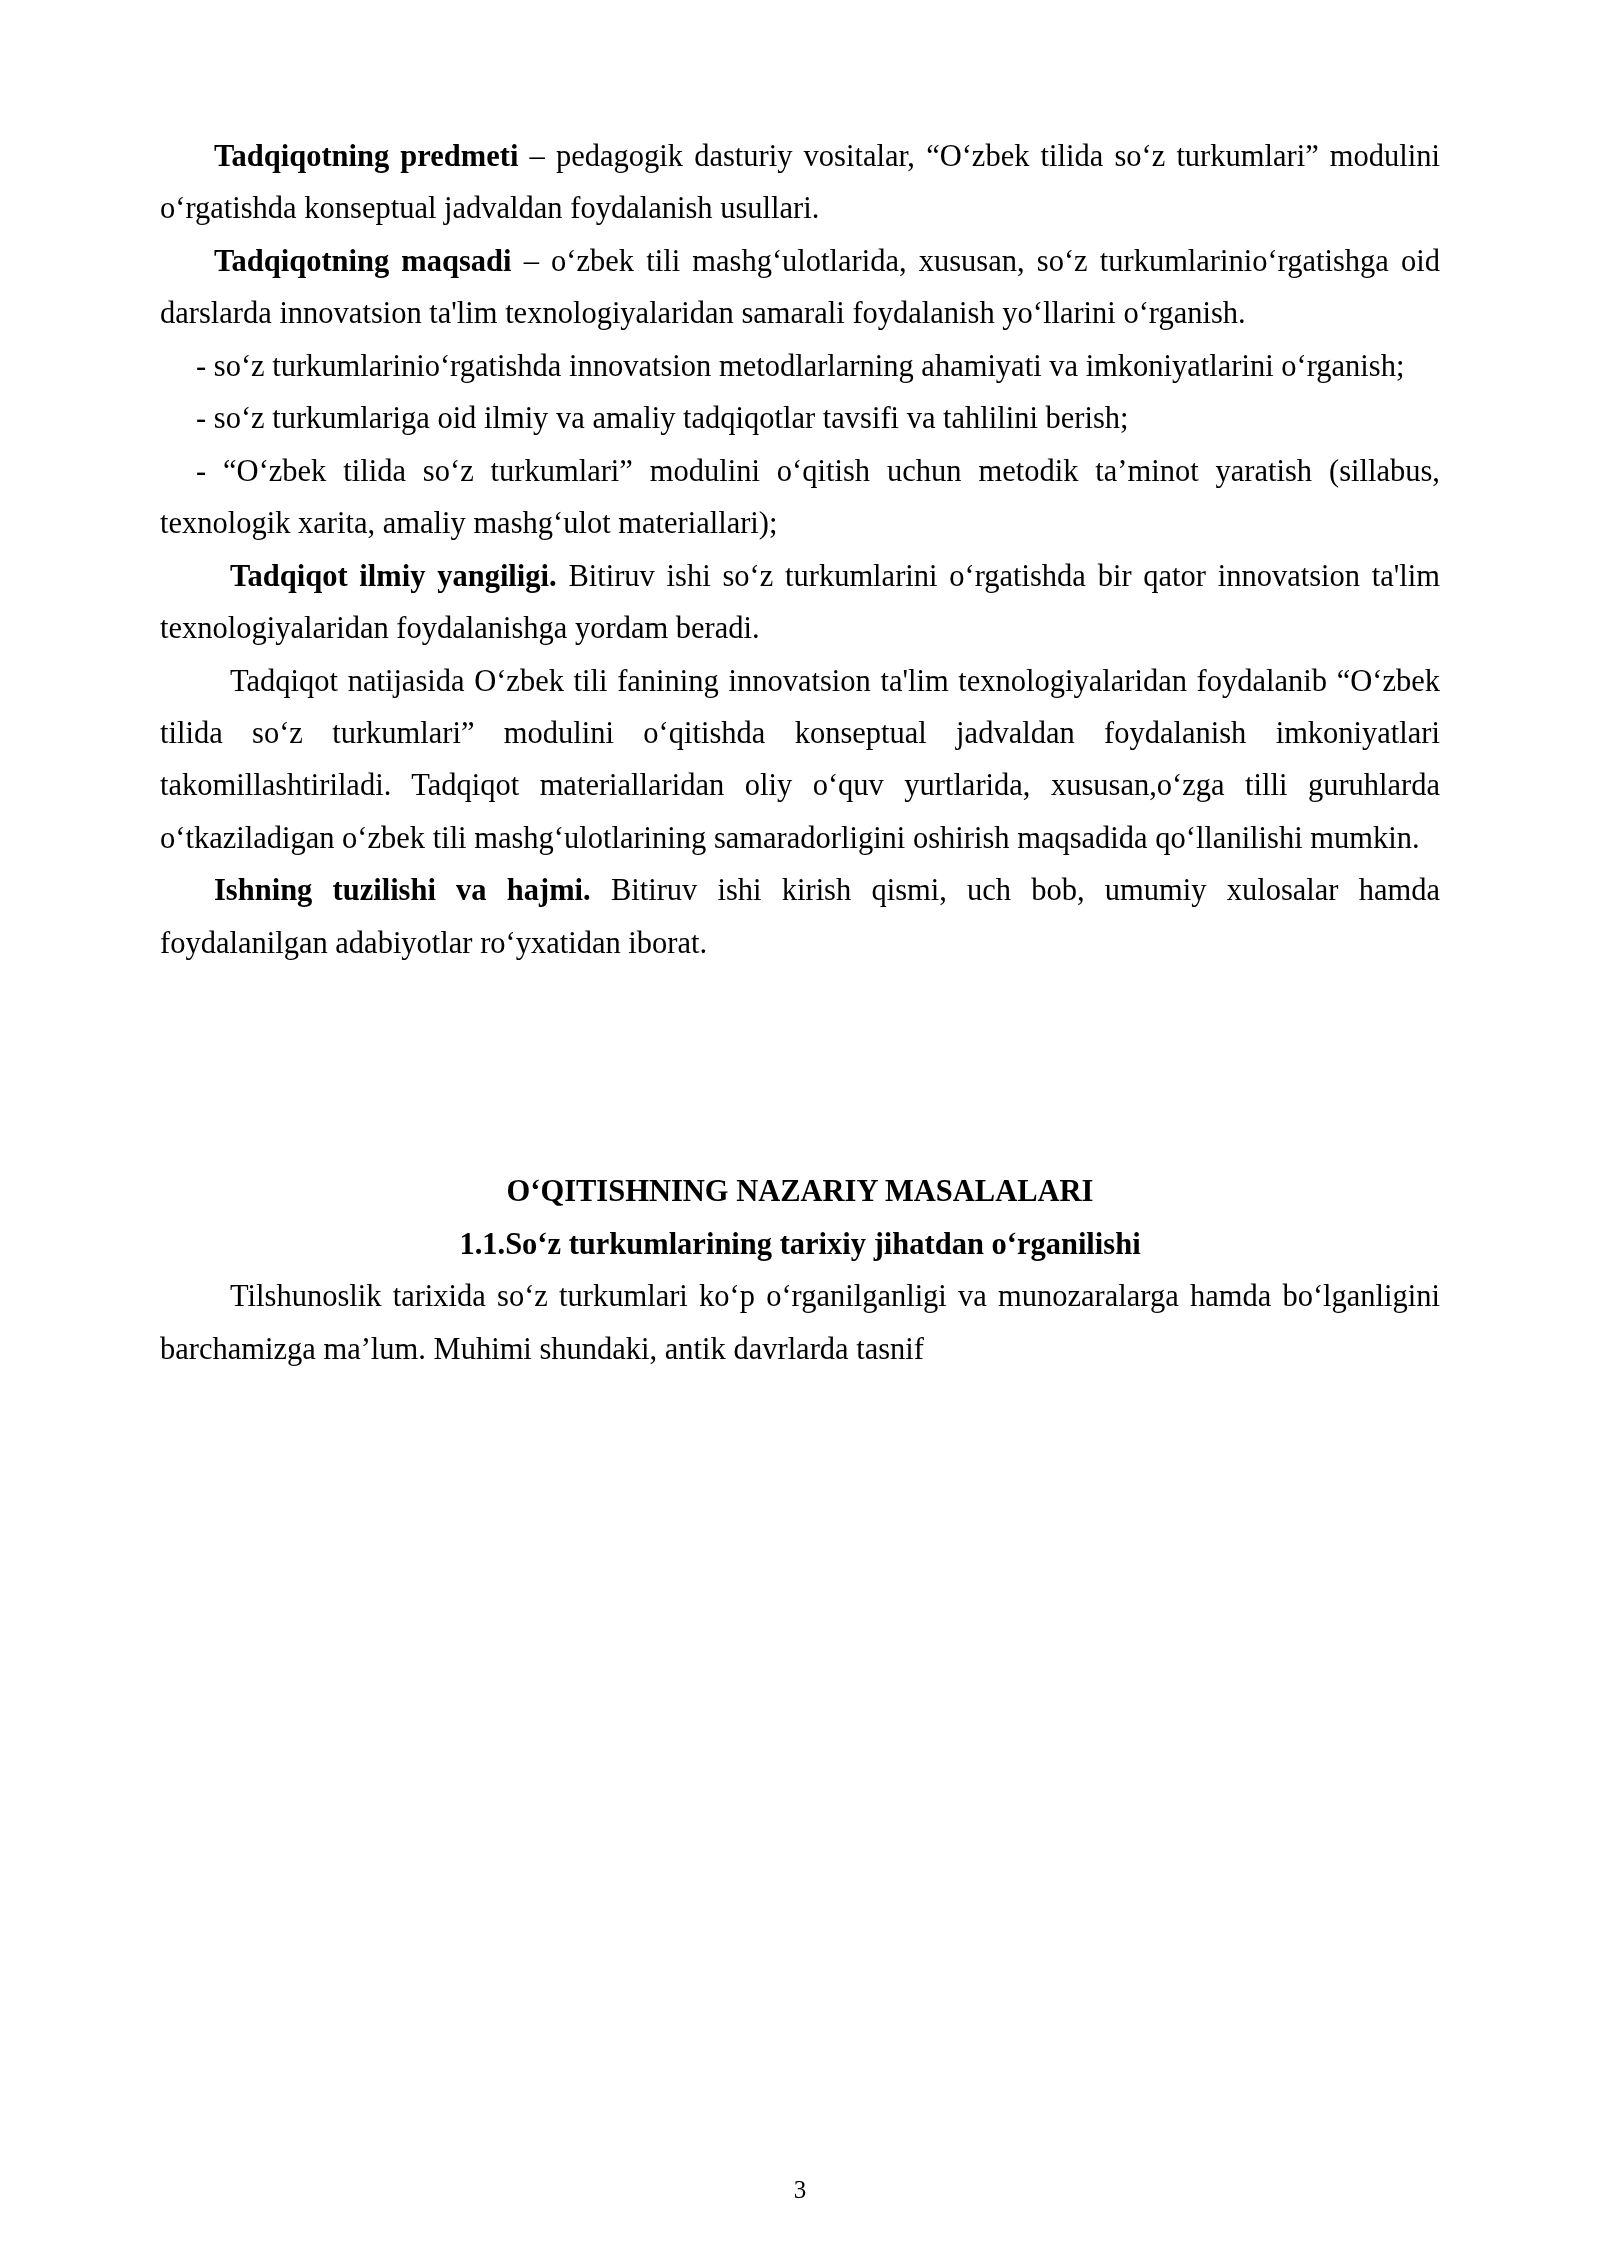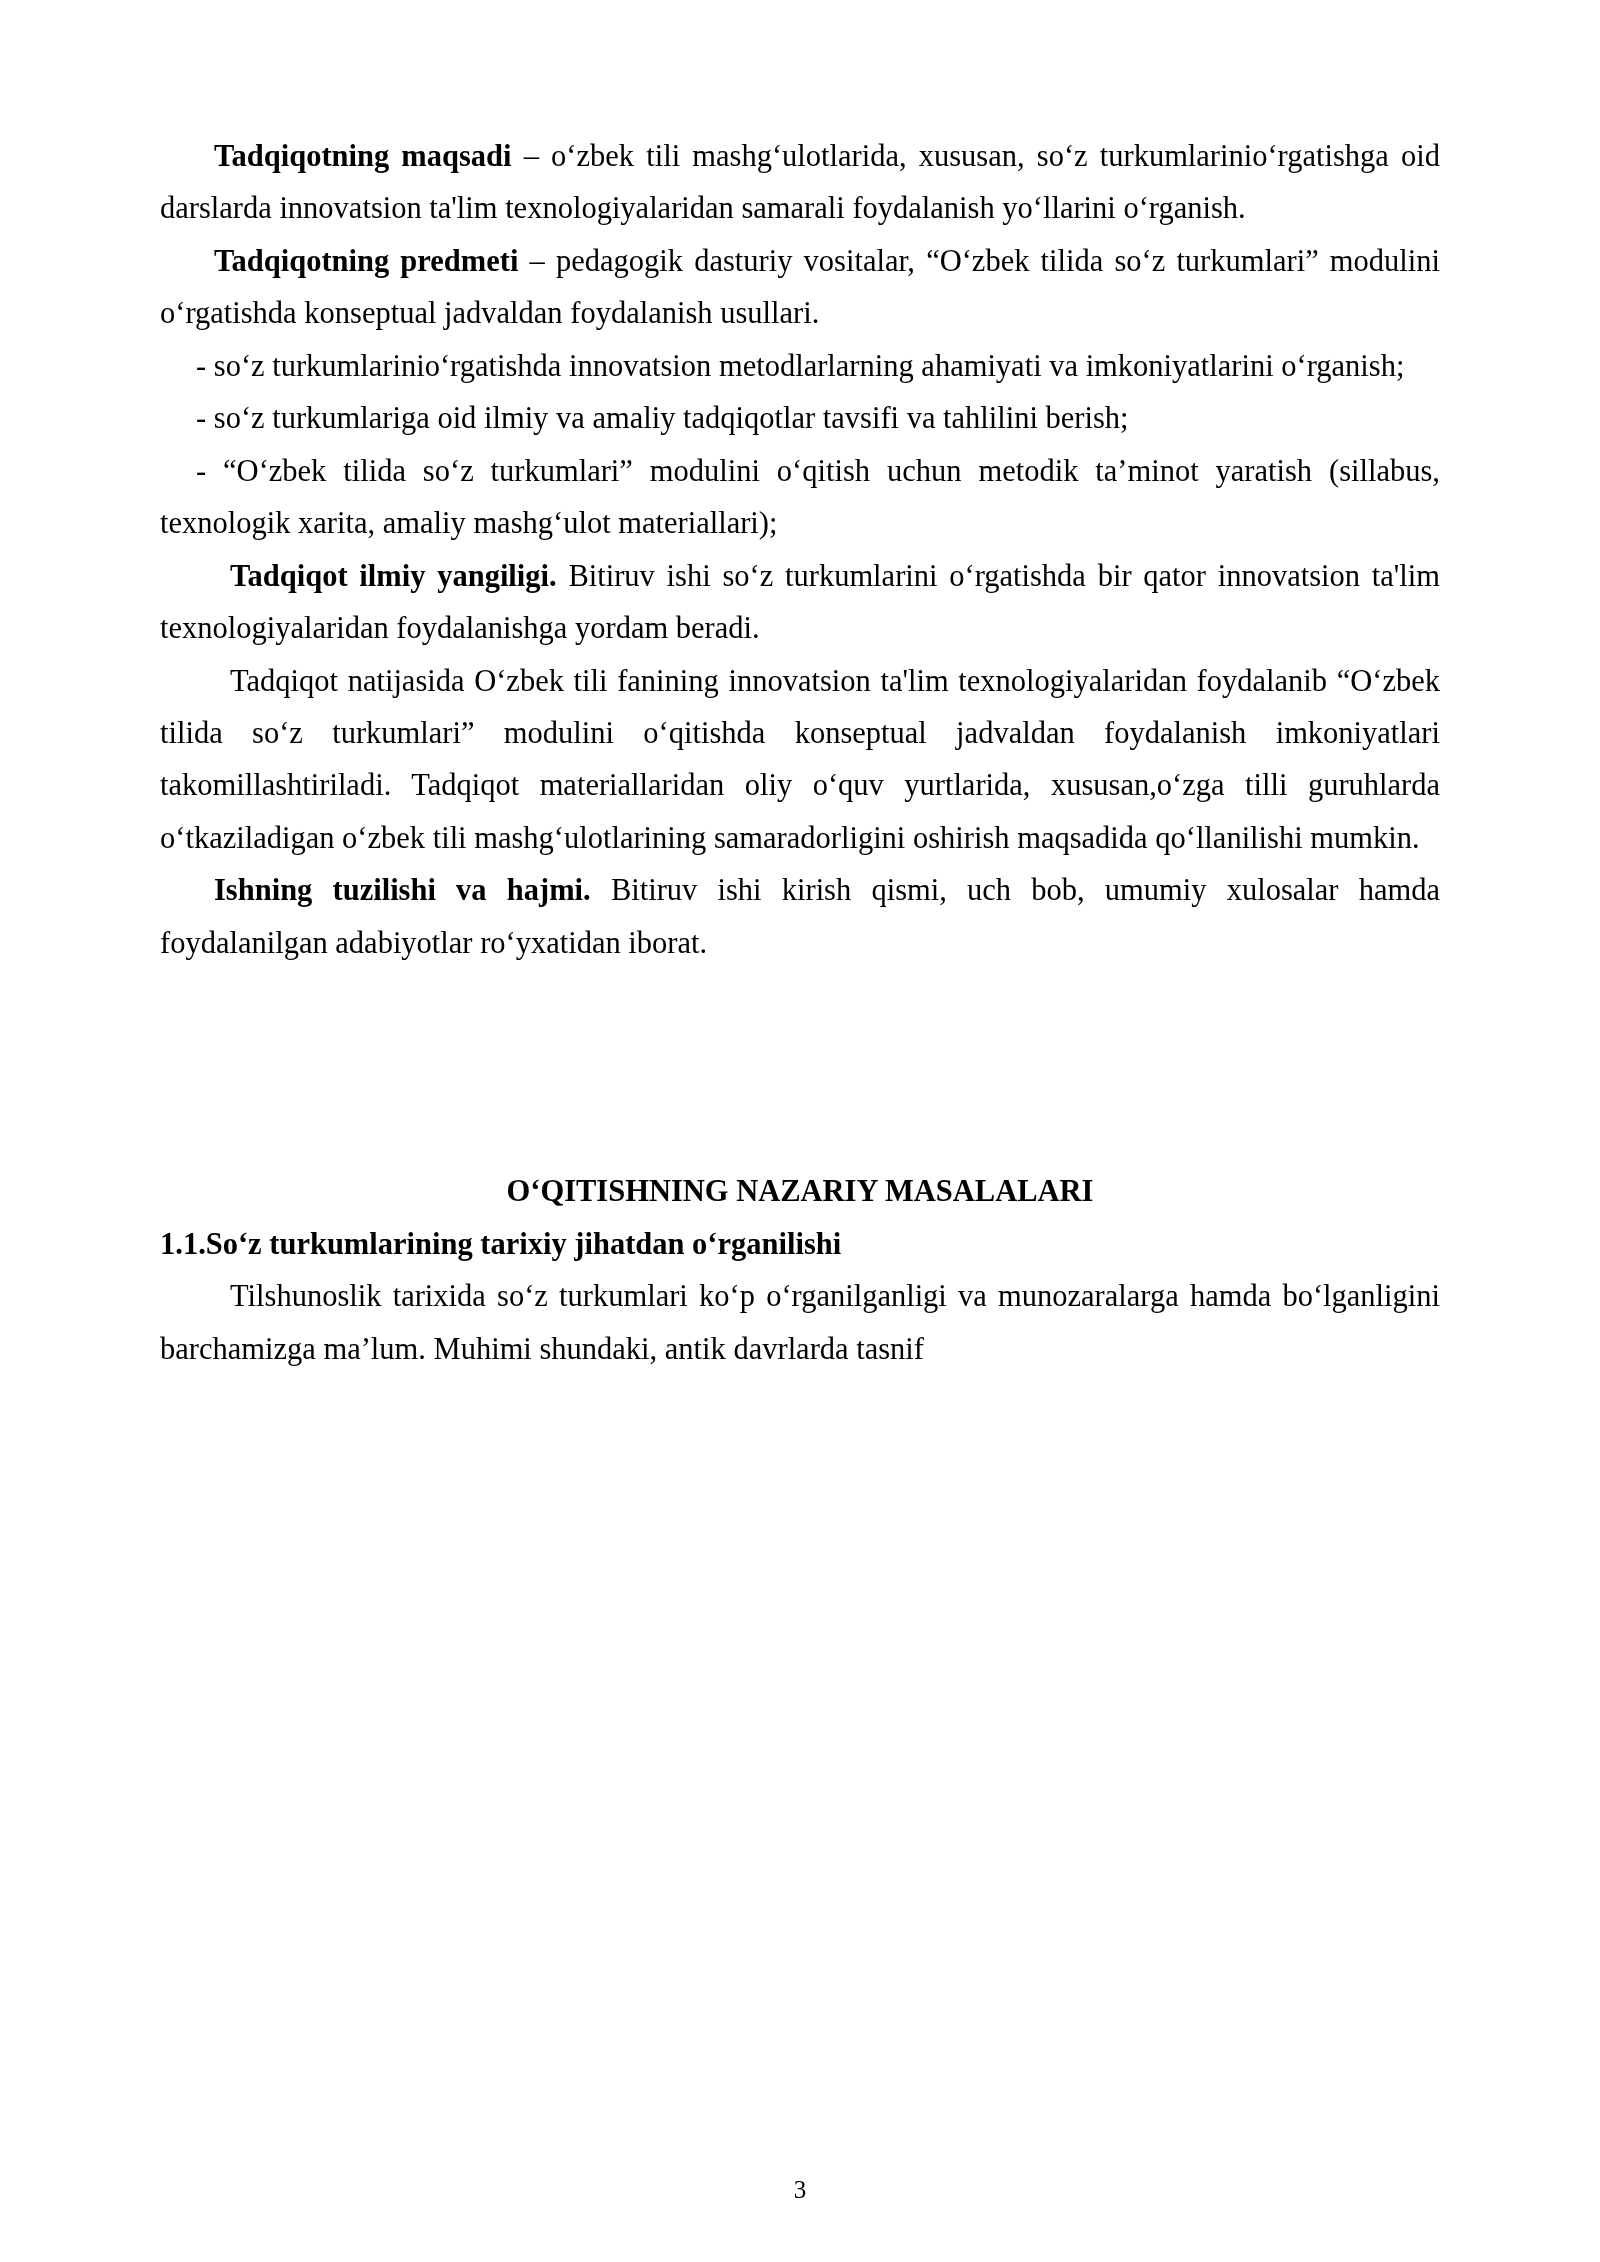--- a/index.html
+++ b/index.html
@@ -44,42 +44,43 @@
   .spacer-lg {
     height: 196px;
   }
   .chapter-title {
     text-align: center;
     font-weight: bold;
     font-size: 30.5px;
     line-height: 1.72;
   }
   .section-title {
+    text-align: center;
     font-weight: bold;
     font-size: 30.5px;
     line-height: 1.72;
   }
   .page-number {
     position: absolute;
     bottom: 58px;
     left: 0;
     width: 100%;
     text-align: center;
     font-size: 25px;
   }
 </style>
 </head>
 <body>
 
 <div class="page">
   <div class="doc-body">
 
+    <p class="indent"><span class="b">Tadqiqotning  predmeti</span><span> – pedagogik dasturiy vositalar, “O‘zbek tilida so‘z turkumlari” modulini o‘rgatishda konseptual jadvaldan  foydalanish usullari.</span></p>
+
     <p class="indent"><span class="b">Tadqiqotning  maqsadi</span><span> – o‘zbek tili   mashg‘ulotlarida, xususan, so‘z turkumlarinio‘rgatishga  oid  darslarda  innovatsion  ta'lim  texnologiyalaridan samarali foydalanish yo‘llarini o‘rganish.</span></p>
-
-    <p class="indent"><span class="b">Tadqiqotning  predmeti</span><span> – pedagogik dasturiy vositalar, “O‘zbek tilida so‘z turkumlari” modulini o‘rgatishda konseptual jadvaldan  foydalanish usullari.</span></p>
 
 
     <p class="dash-item"><span>- so‘z  turkumlarinio‘rgatishda  innovatsion  metodlarlarning  ahamiyati  va imkoniyatlarini o‘rganish;</span></p>
 
     <p class="dash-item"><span>- so‘z turkumlariga oid ilmiy va amaliy tadqiqotlar tavsifi va tahlilini berish;</span></p>
 
     <p class="dash-item"><span>- “O‘zbek  tilida  so‘z  turkumlari”  modulini  o‘qitish  uchun  metodik  ta’minot yaratish (sillabus, texnologik xarita, amaliy mashg‘ulot materiallari);</span></p>
 
     <p class="indent-lg"><span class="b">Tadqiqot ilmiy yangiligi.</span><span>  Bitiruv ishi so‘z turkumlarini o‘rgatishda bir qator innovatsion ta'lim texnologiyalaridan foydalanishga  yordam beradi.</span></p>
 

